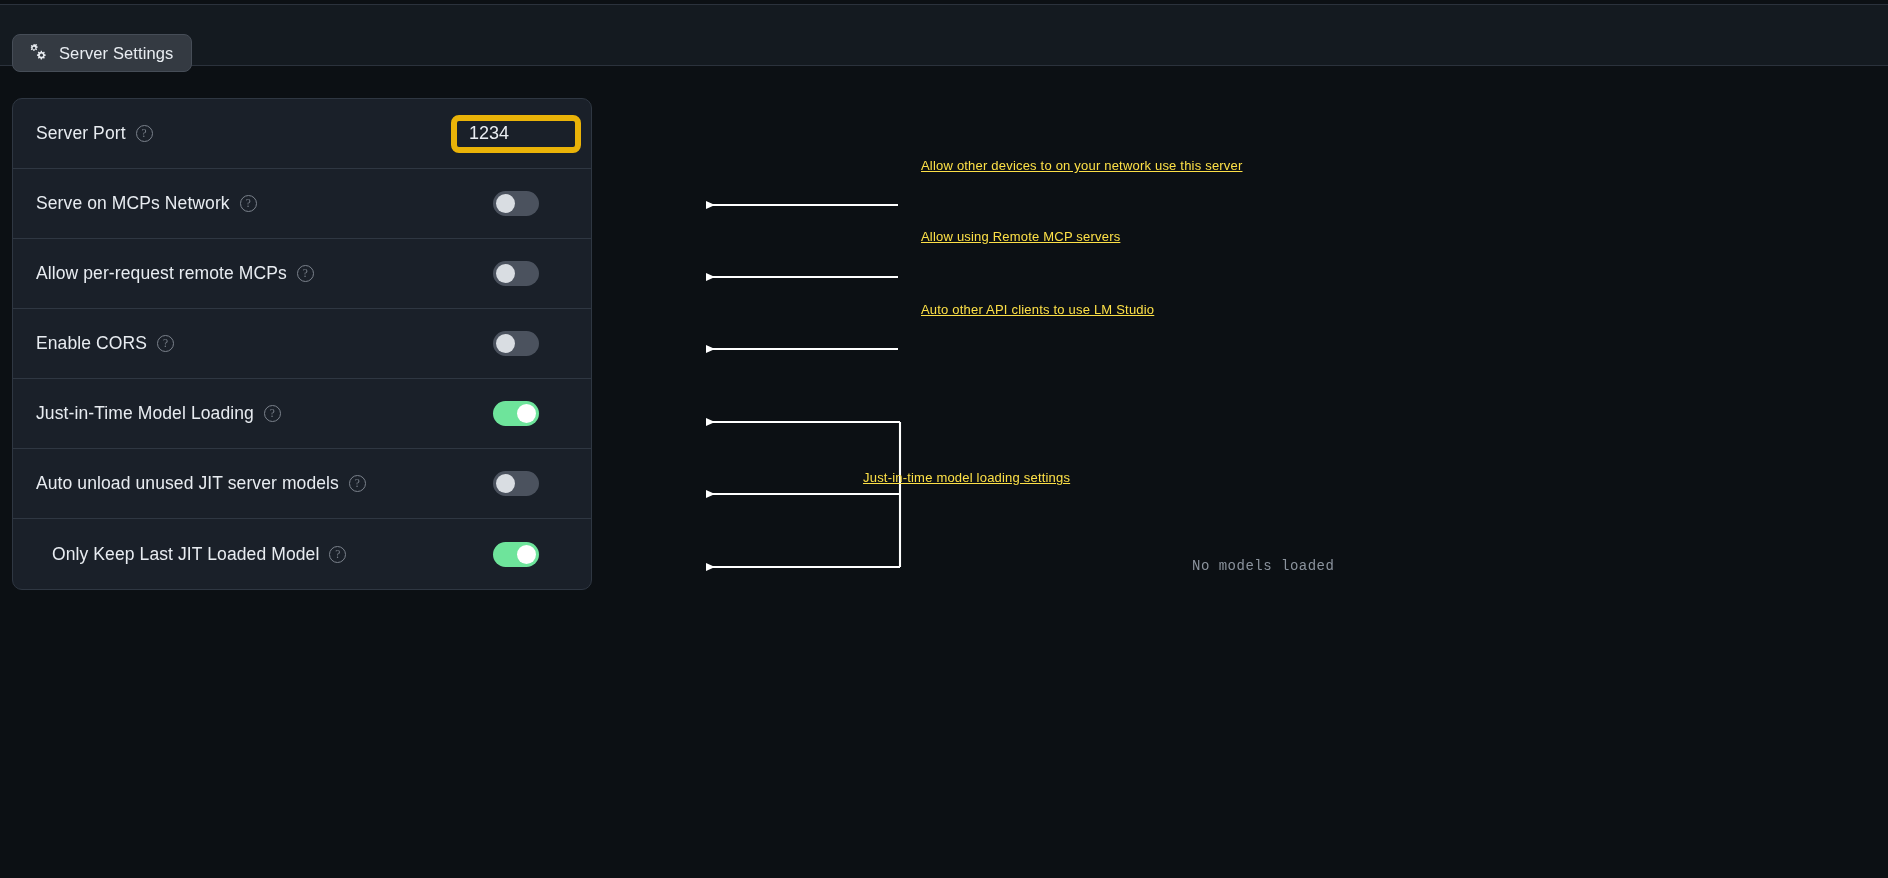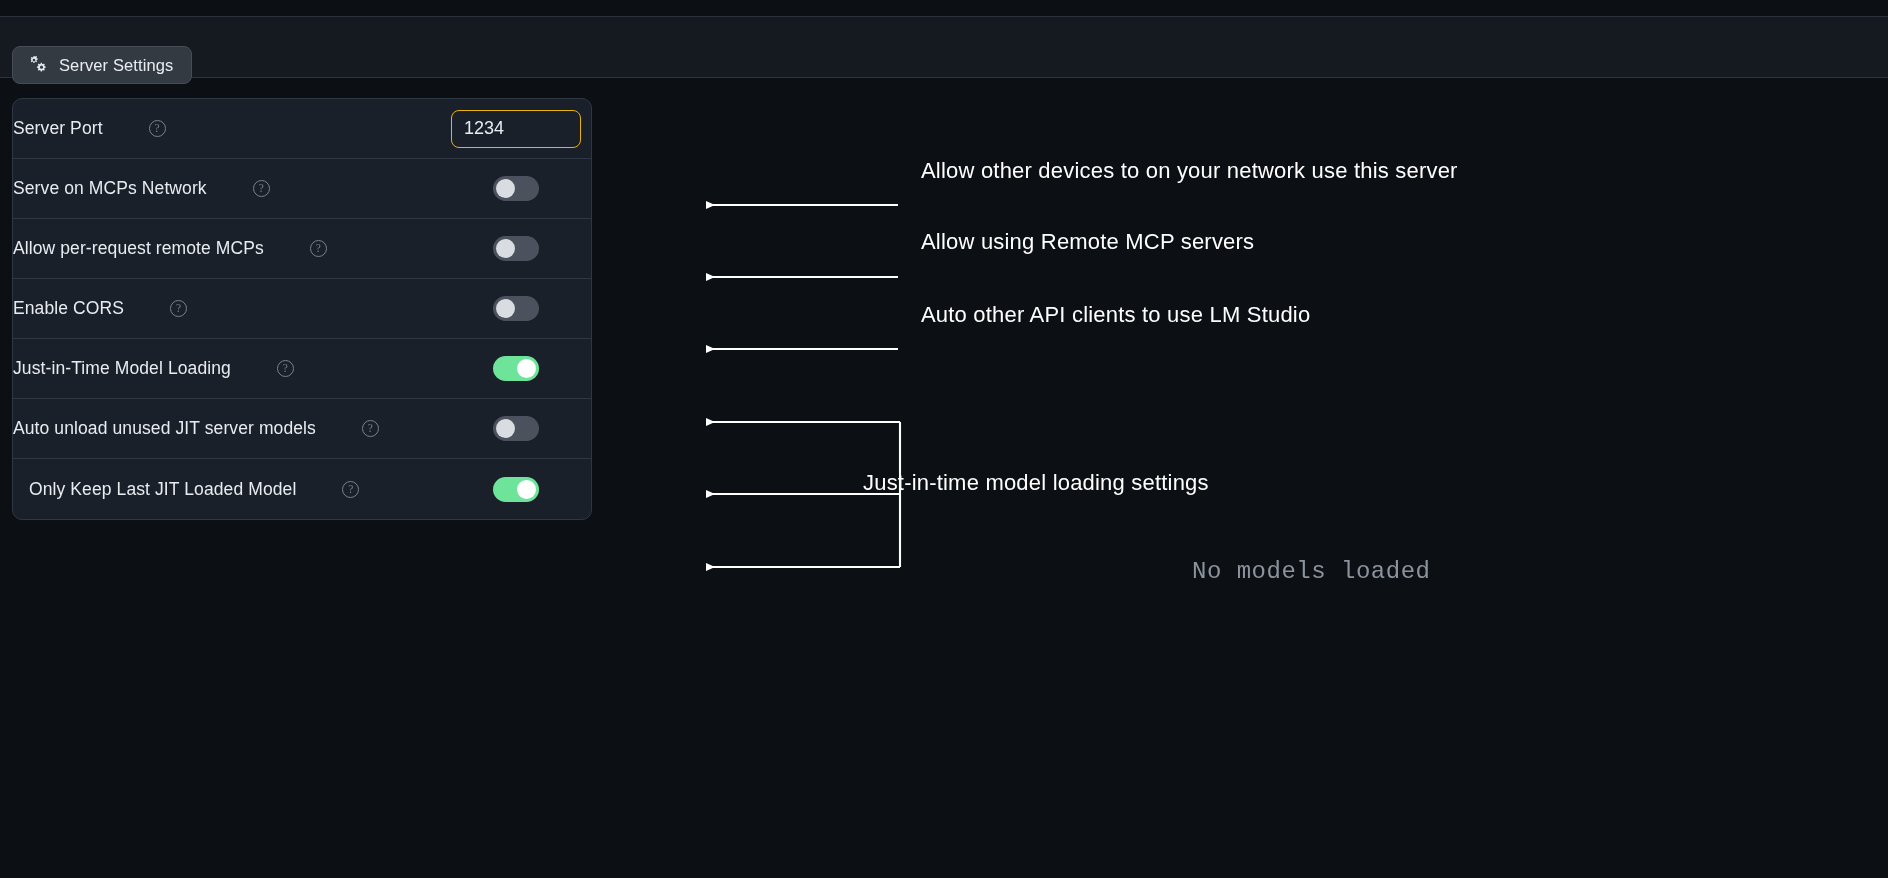--- a/index.html
+++ b/index.html
@@ -10,21 +10,21 @@
     overflow: hidden;
   }
   #root { position: relative; width: 1888px; height: 878px; background: #0c1014; }
 
   
   .top-strip {
     position: absolute; top: 0; left: 0; width: 1888px; height: 12px;
     background: #0c1014;
   }
   .header-band {
-    position: absolute; top: 16px; left: 0; width: 1888px; height: 62px;
+    position: absolute; top: 4px; left: 0; width: 1888px; height: 62px;
     background: #141a20;
     border-top: 1px solid #2b323c;
     border-bottom: 1px solid #2b323c;
   }
   .tab-chip {
     position: absolute; top: 29px; left: 12px;
     height: 38px; display: flex; align-items: center; gap: 10px;
     padding: 0 18px 0 14px;
     background: #343a42; border: 1px solid #464d57; border-radius: 8px;
     cursor: pointer;
@@ -38,43 +38,42 @@
   .panel {
     position: absolute; left: 12px; top: 98px;
     width: 580px;
     background: #1a2029;
     border: 1px solid #2f3742;
     border-radius: 10px;
     overflow: hidden;
   }
   .row {
     position: relative;
-    height: 60px;
+    height: 70px;
     display: flex; align-items: center;
-    padding-right: 10px;
+    padding-left: 23px; padding-right: 10px;
     border-bottom: 1px solid #2f3742;
-    gap: 36px;
   }
   .row:last-child { border-bottom: none; margin-left: 16px; }
   .row-label {
     color: #e8ecf1; font-size: 17.5px; white-space: nowrap; letter-spacing: .1px;
   }
   .help-icon {
     margin-left: 10px; width: 17px; height: 17px; flex: 0 0 17px;
     border: 1.4px solid #7b828c; border-radius: 50%;
     color: #7b828c; font-size: 11.5px; line-height: 14px; text-align: center;
     font-family: "Liberation Serif", serif;
     cursor: pointer; user-select: none;
   }
   .row-control { margin-left: auto; display: flex; align-items: center; }
 
   .port-input {
     width: 130px; height: 38px;
     background: #1a2029;
-    border: 1px solid #eab308; border-radius: 8px;
+    border: 6px solid #eab308; border-radius: 8px;
     color: #e8ecf1; font-size: 18px;
     font-family: "Liberation Sans", sans-serif;
     padding: 0 12px;
     outline: none;
   }
   .toggle-wrap { width: 88px; display: flex; justify-content: flex-start; }
   .toggle {
     position: relative; width: 46px; height: 25px; border-radius: 13px;
     cursor: pointer; flex: 0 0 46px;
   }
@@ -82,31 +81,32 @@
   .toggle.on  { background: #6ee49b; }
   .toggle .knob {
     position: absolute; top: 3px; width: 19px; height: 19px; border-radius: 50%;
   }
   .toggle.off .knob { left: 3px;  background: #d9dde2; }
   .toggle.on  .knob { left: 24px; background: #ffffff; }
 
   
   .anno-svg { position: absolute; left: 0; top: 0; width: 1888px; height: 878px; pointer-events: none; }
   .anno-text {
-    position: absolute; color: #ffffff; font-size: 22px; white-space: nowrap;
+    position: absolute; color: #fde047; font-size: 13px; white-space: nowrap;
     letter-spacing: .2px;
+    text-decoration: underline;
   }
   #anno-0 { left: 921px; top: 158px; }
   #anno-1 { left: 921px; top: 229px; }
   #anno-2 { left: 921px; top: 302px; }
   #anno-3 { left: 863px; top: 470px; }
 
   .no-models {
     position: absolute; left: 1192px; top: 558px;
-    color: #8b939d; font-size: 24px;
+    color: #8b939d; font-size: 14px;
     font-family: "Liberation Mono", monospace; letter-spacing: .5px;
   }
 </style>
 </head>
 <body>
 
 <div id="root">
 
   <div class="top-strip"></div>
 

